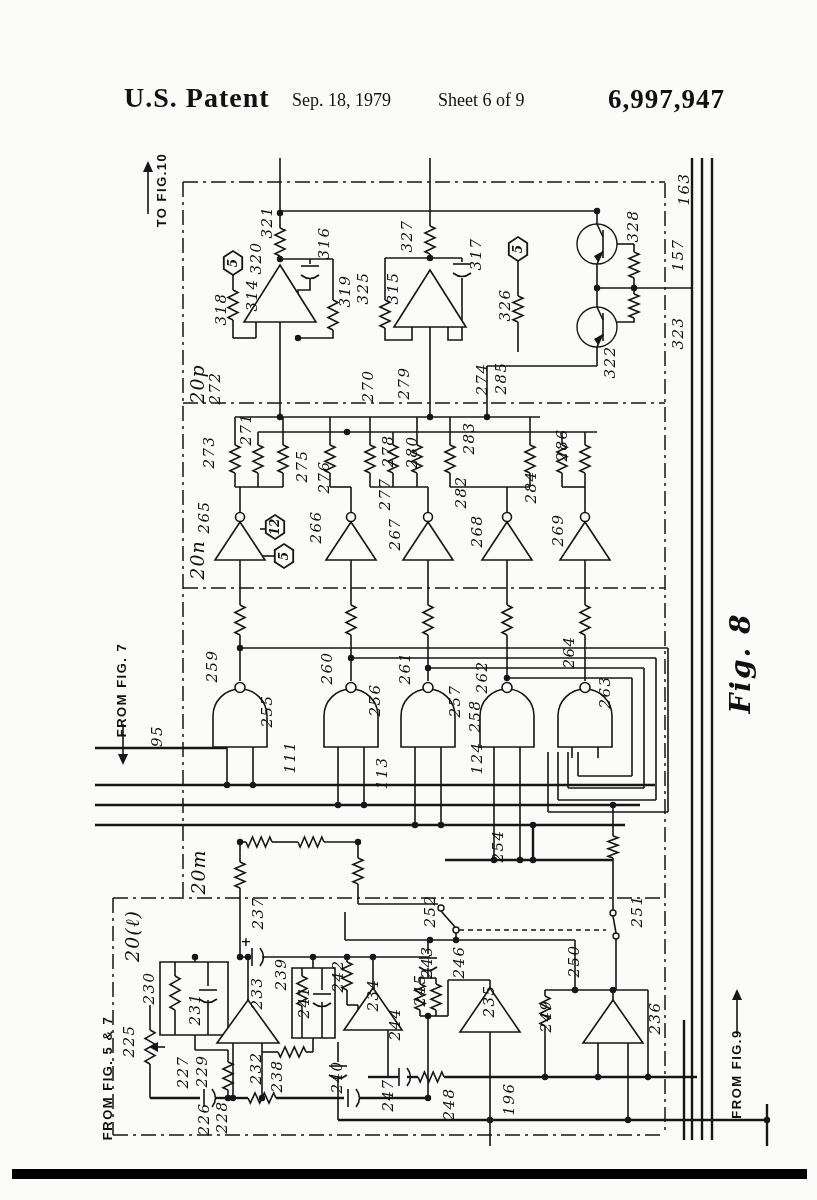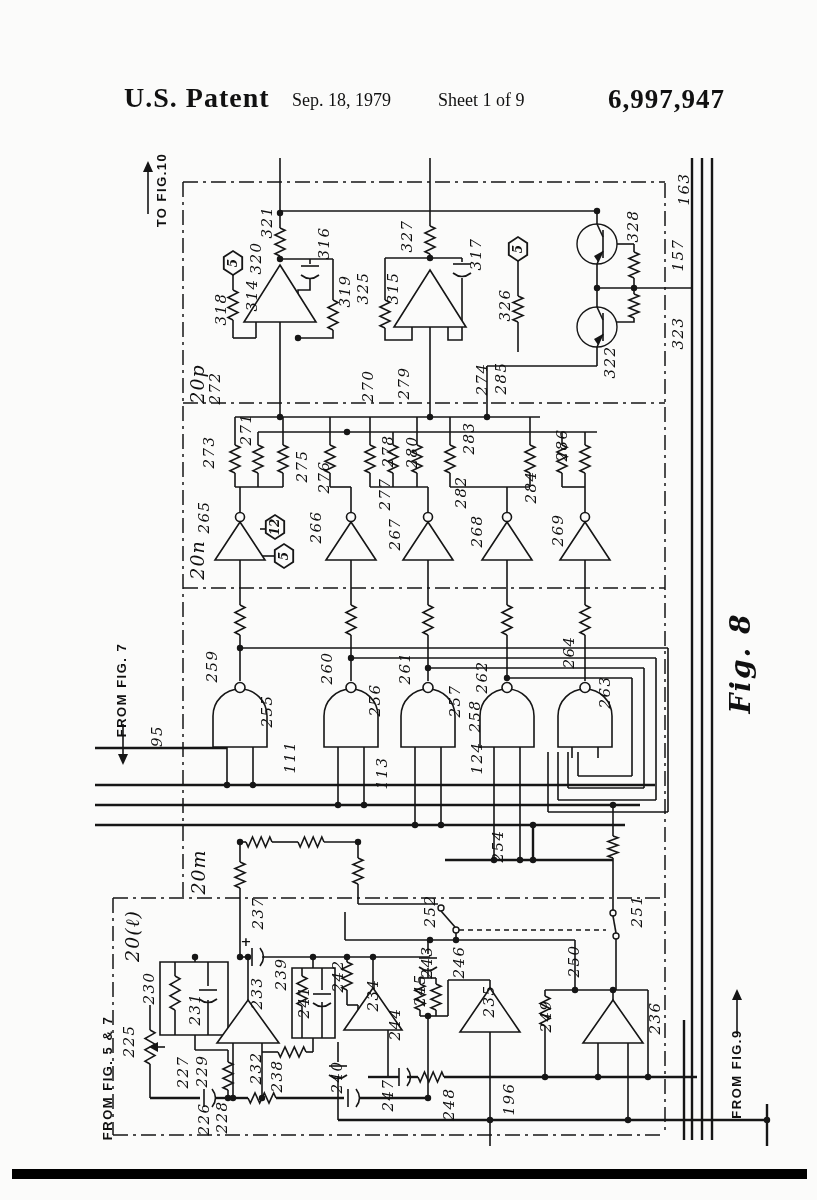--- a/index.html
+++ b/index.html
@@ -38,21 +38,21 @@
         font:italic bold 12px "DejaVu Serif",serif;color:#101010;}
   #botbar{position:absolute;left:12px;top:1169px;width:795px;height:10px;background:#000;}
 </style>
 </head>
 <body>
 
 <div id="page">
   <div id="hdr">
     <div class="h-title">U.S. Patent</div>
     <div class="h-date">Sep. 18, 1979</div>
-    <div class="h-sheet">Sheet 1 of 9</div>
+    <div class="h-sheet">Sheet 6 of 9</div>
     <div class="h-num">6,997,947</div>
   </div>
 
   <svg id="art" width="817" height="1200" viewBox="0 0 817 1200">
       <path d="M183 182H665" class="dd"></path>
       <path d="M183 182V898" class="dd"></path>
       <path d="M665 183V1135" class="dd"></path>
       <path d="M183 403H665" class="dd"></path>
       <path d="M183 588H665" class="dd"></path>
       <path d="M113 898H665" class="dd"></path>

